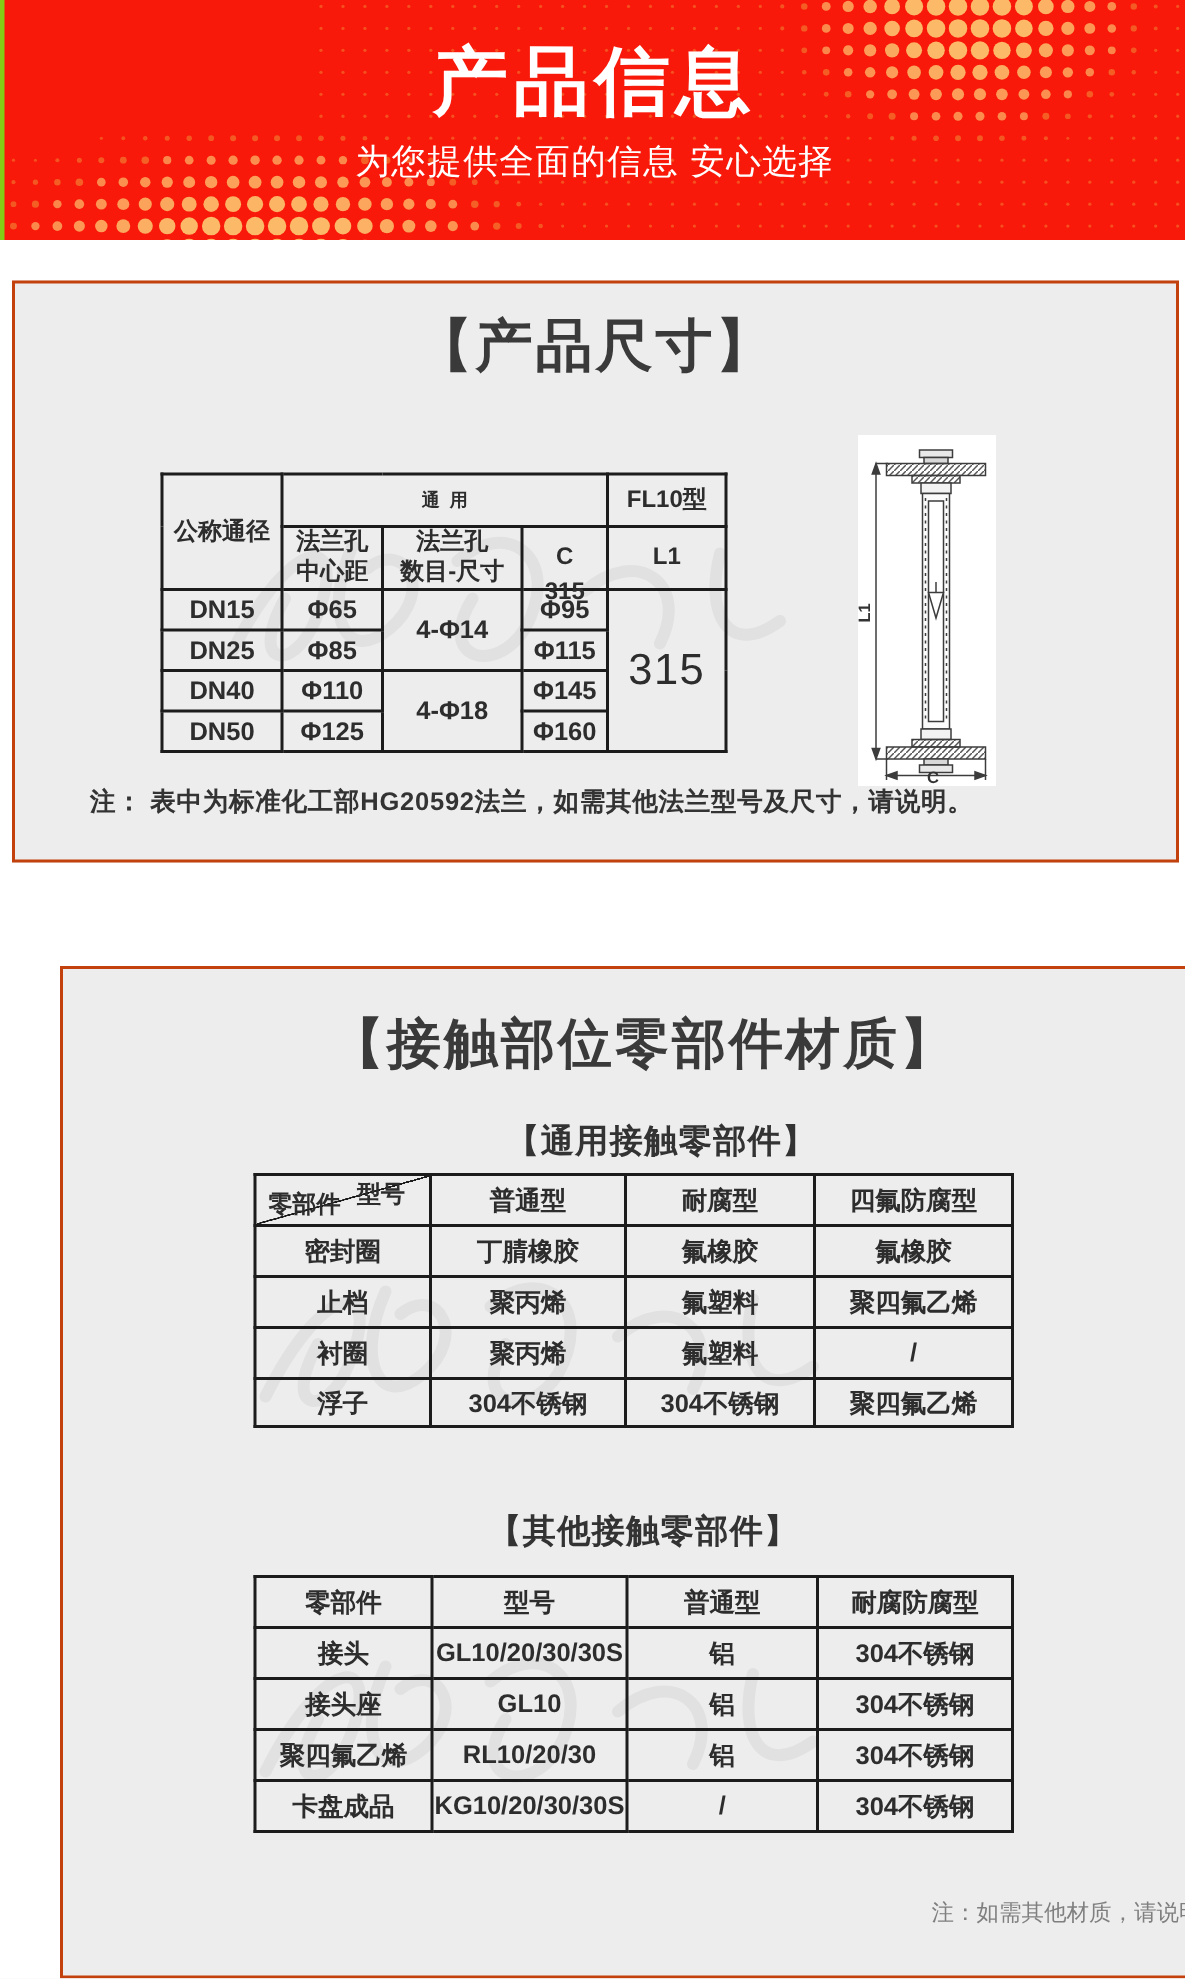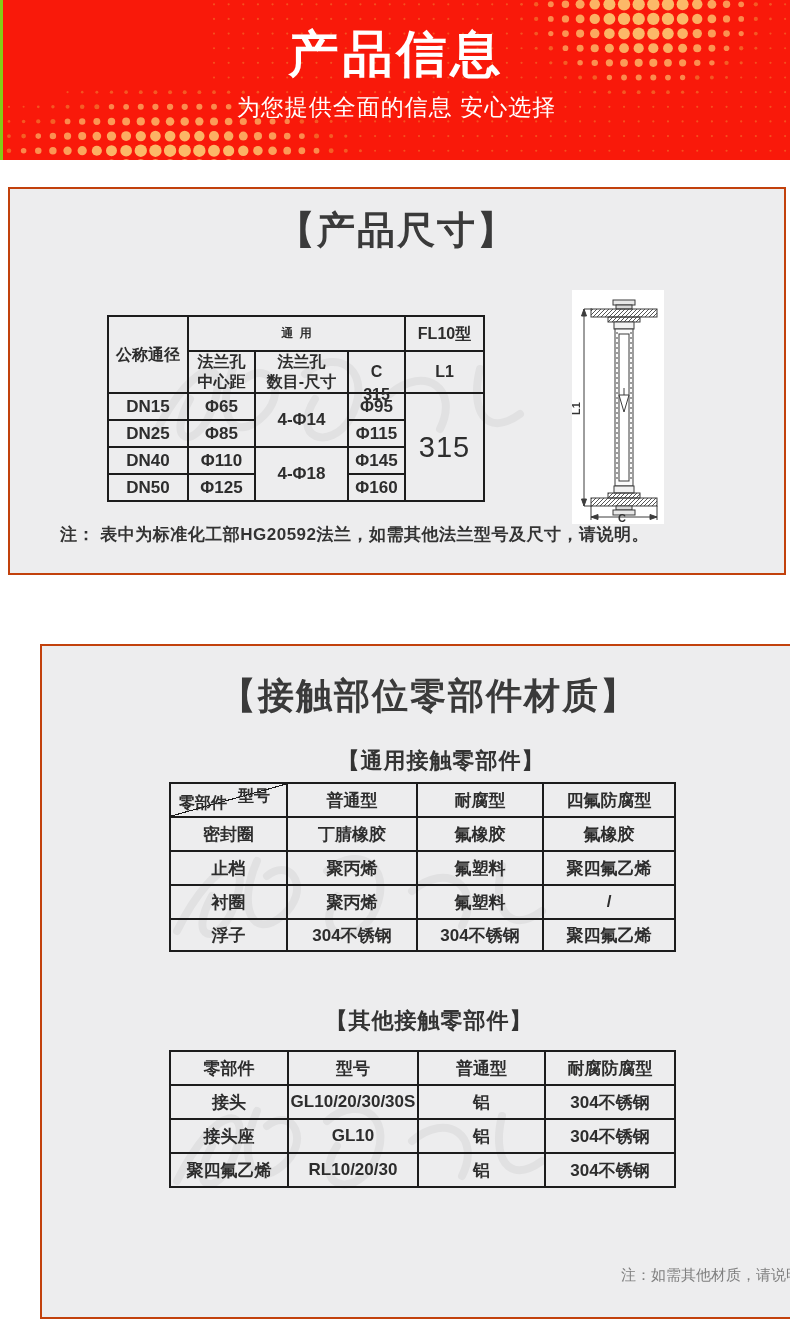--- a/index.html
+++ b/index.html
@@ -851,19 +851,25 @@
         <td>GL10</td>
         <td>铝</td>
         <td>304不锈钢</td>
       </tr>
       <tr>
         <td>聚四氟乙烯</td>
         <td>RL10/20/30</td>
         <td>铝</td>
         <td>304不锈钢</td>
       </tr>
+      <tr>
+        <td>卡盘成品</td>
+        <td>KG10/20/30/30S</td>
+        <td>/</td>
+        <td>304不锈钢</td>
+      </tr>
     </tbody>
       </table>
 
     <div class="note2">注：如需其他材质，请说明。</div>
   </section>
 
 </div>
 
 </body></html>

